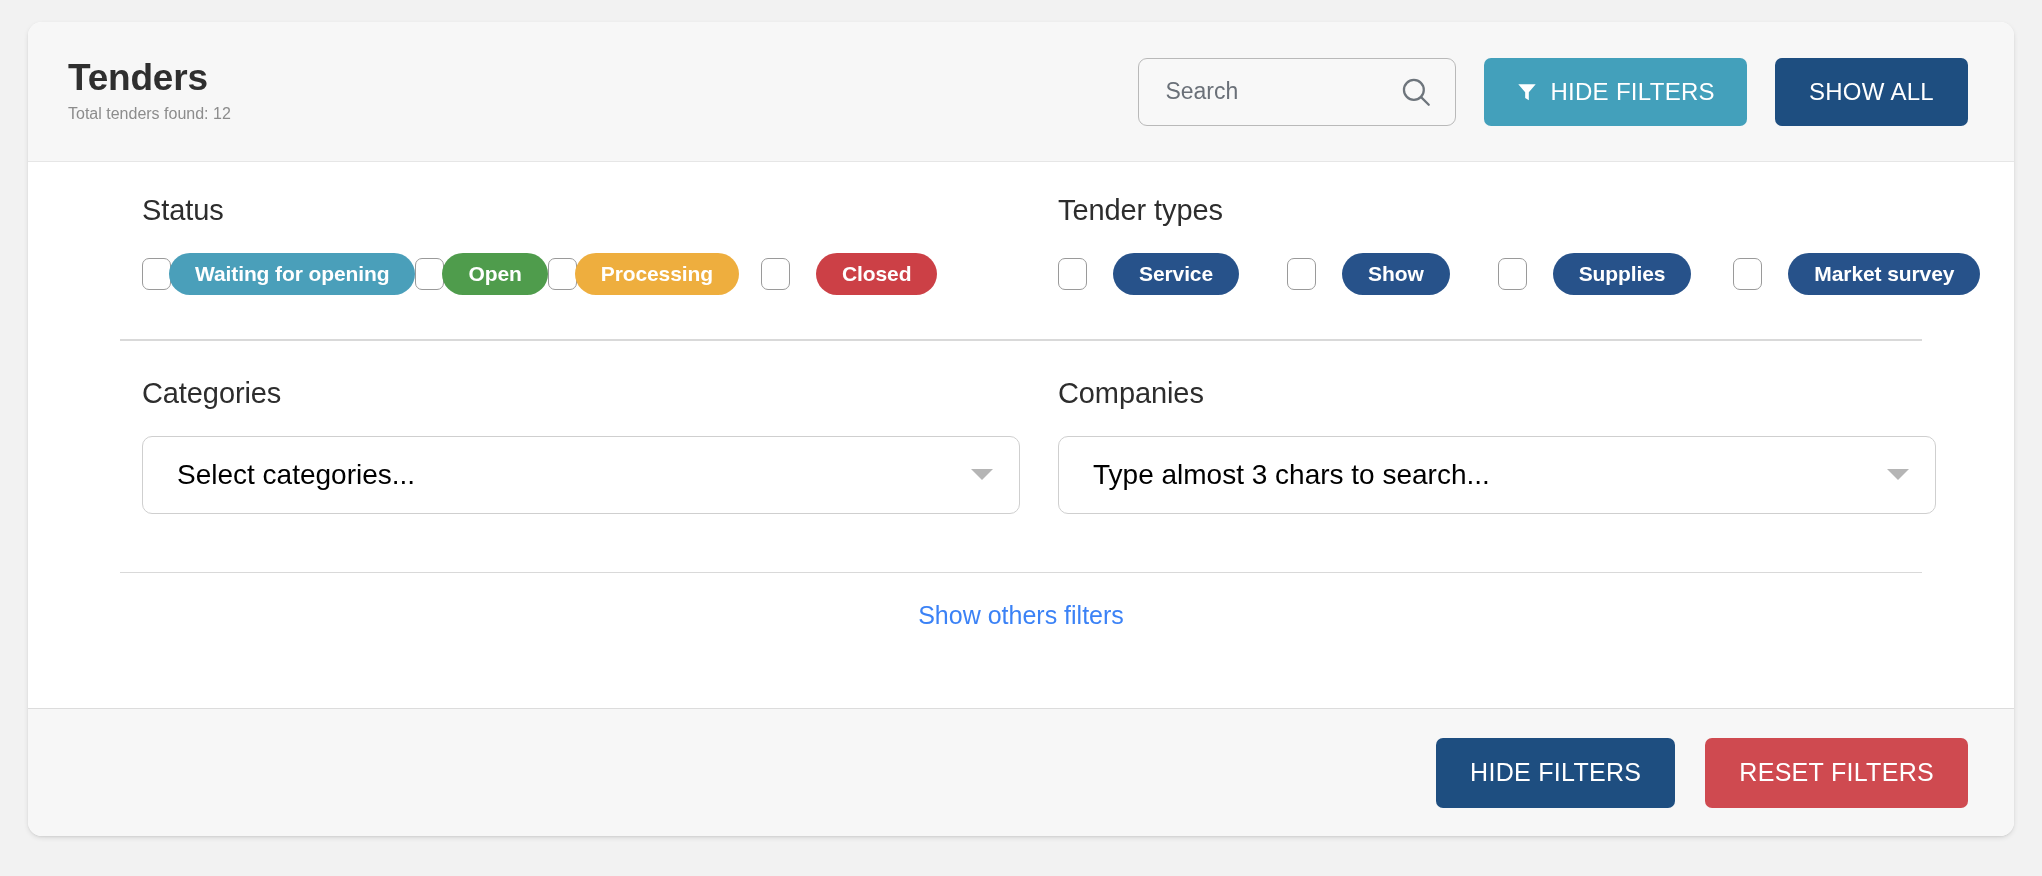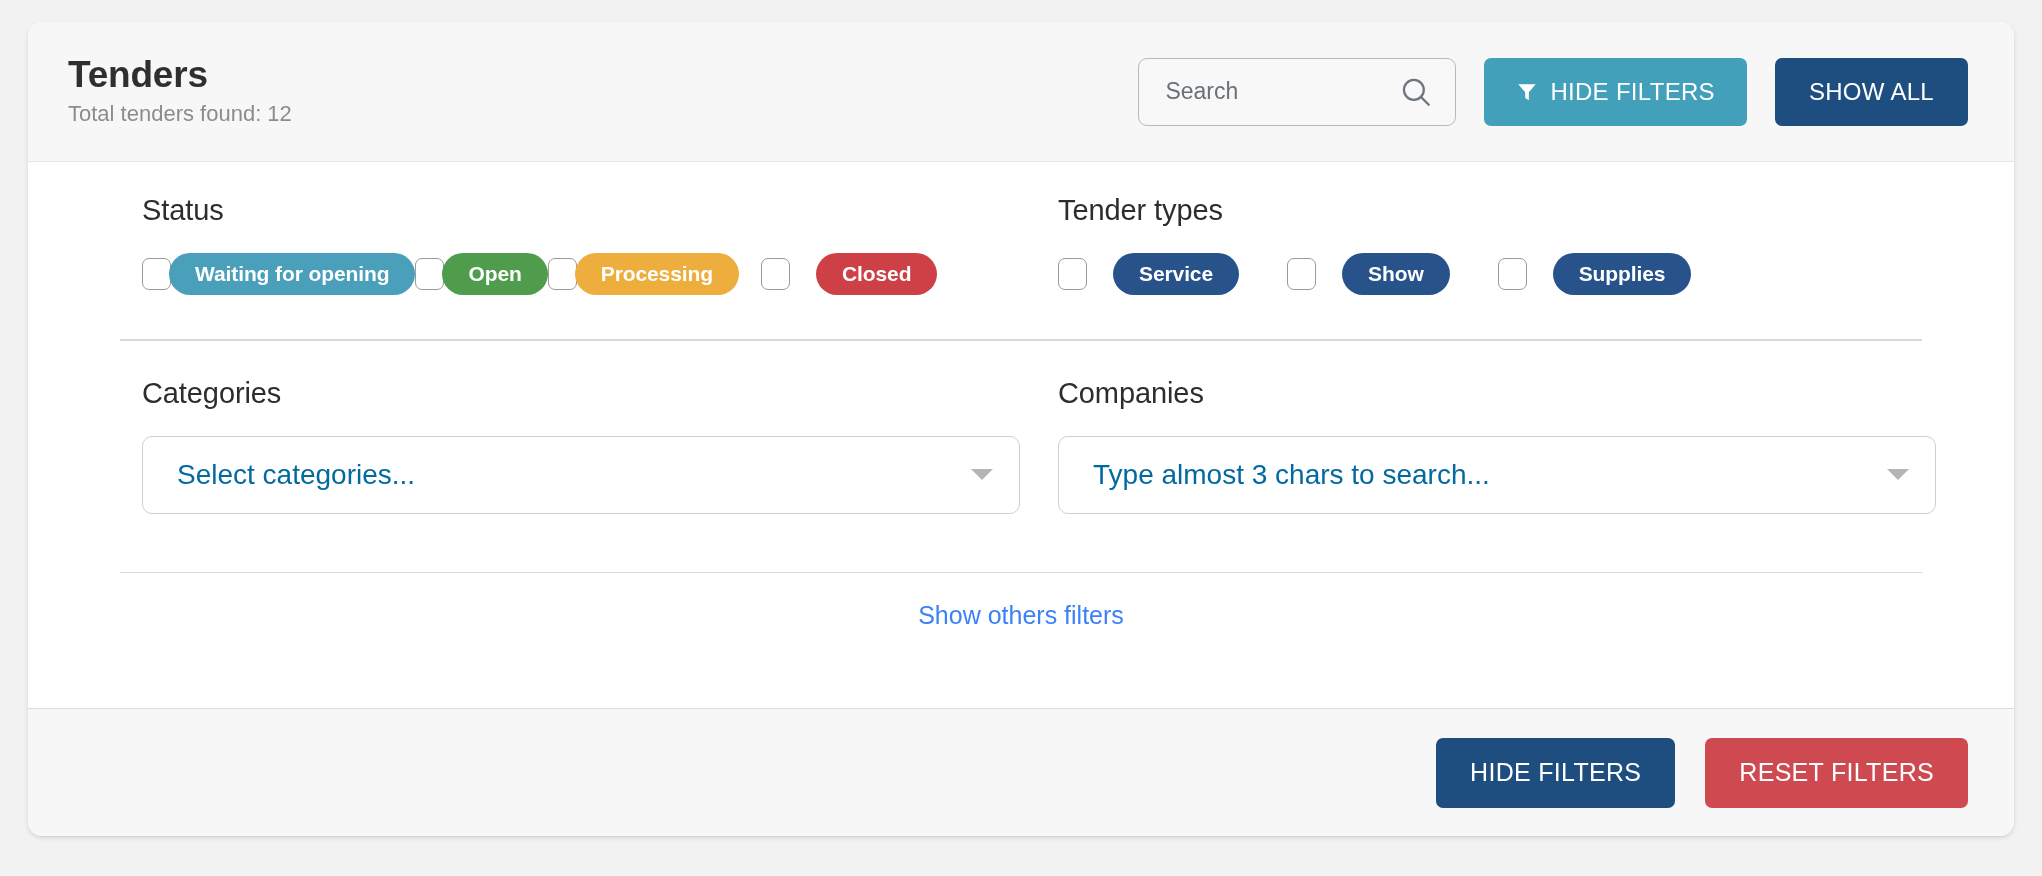--- a/index.html
+++ b/index.html
@@ -52,21 +52,21 @@
 
   .page-title {
     font-size: 37px;
     font-weight: 700;
     color: #2f2f2f;
     letter-spacing: -0.2px;
     line-height: 1.05;
   }
 
   .page-subtitle {
-    font-size: 22px;
+    font-size: 16px;
     color: #8c8c8c;
     font-weight: 400;
     line-height: 1.2;
   }
 
   .header-actions {
     display: flex;
     align-items: center;
     gap: 28px;
   }
@@ -210,21 +210,21 @@
     justify-content: space-between;
     padding: 0 26px 0 34px;
     cursor: pointer;
   }
 
   .select-col-left { width: 878px; }
   .select-col-right { width: 878px; }
 
   .select-placeholder {
     font-size: 28px;
-    color: #0369a1;
+    color: #000000;
     font-weight: 400;
   }
 
   .caret {
     width: 0; height: 0;
     border-left: 11px solid transparent;
     border-right: 11px solid transparent;
     border-top: 11px solid #b5b5b5;
   }
 
@@ -349,20 +349,24 @@
             <div class="chip-item" style="margin-left:48px">
               <span class="chk"></span>
               <span class="chip wide" style="background:#27528a;margin-left:26px">Show</span>
             </div>
 
             <div class="chip-item" style="margin-left:48px">
               <span class="chk"></span>
               <span class="chip wide" style="background:#27528a;margin-left:26px">Supplies</span>
             </div>
 
+            <div class="chip-item" style="margin-left:42px">
+              <span class="chk"></span>
+              <span class="chip wide" style="background:#27528a;margin-left:26px">Market survey</span>
+            </div>
 
           </div>
         </div>
       </div>
 
       <div class="divider"></div>
 
       <div class="filter-row select-row">
 
         <div class="filter-col">

